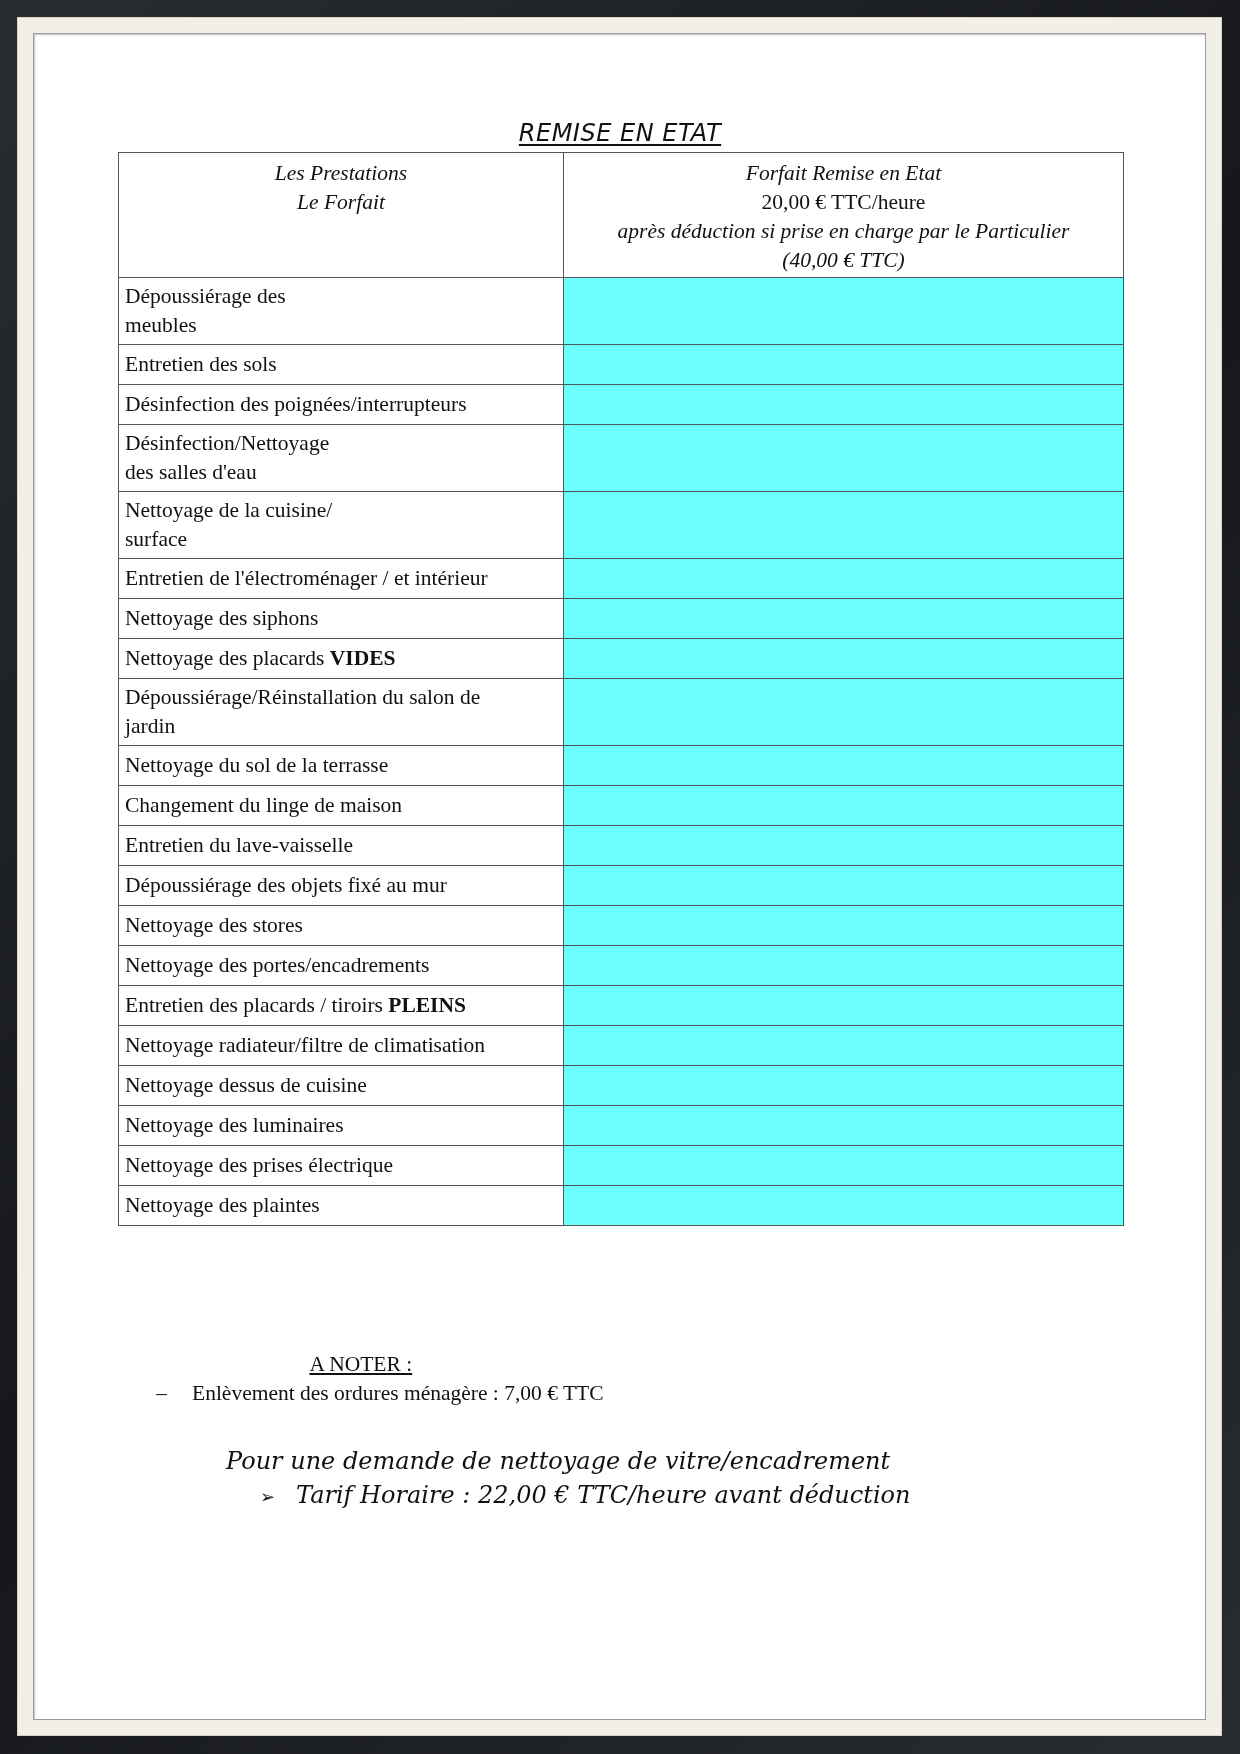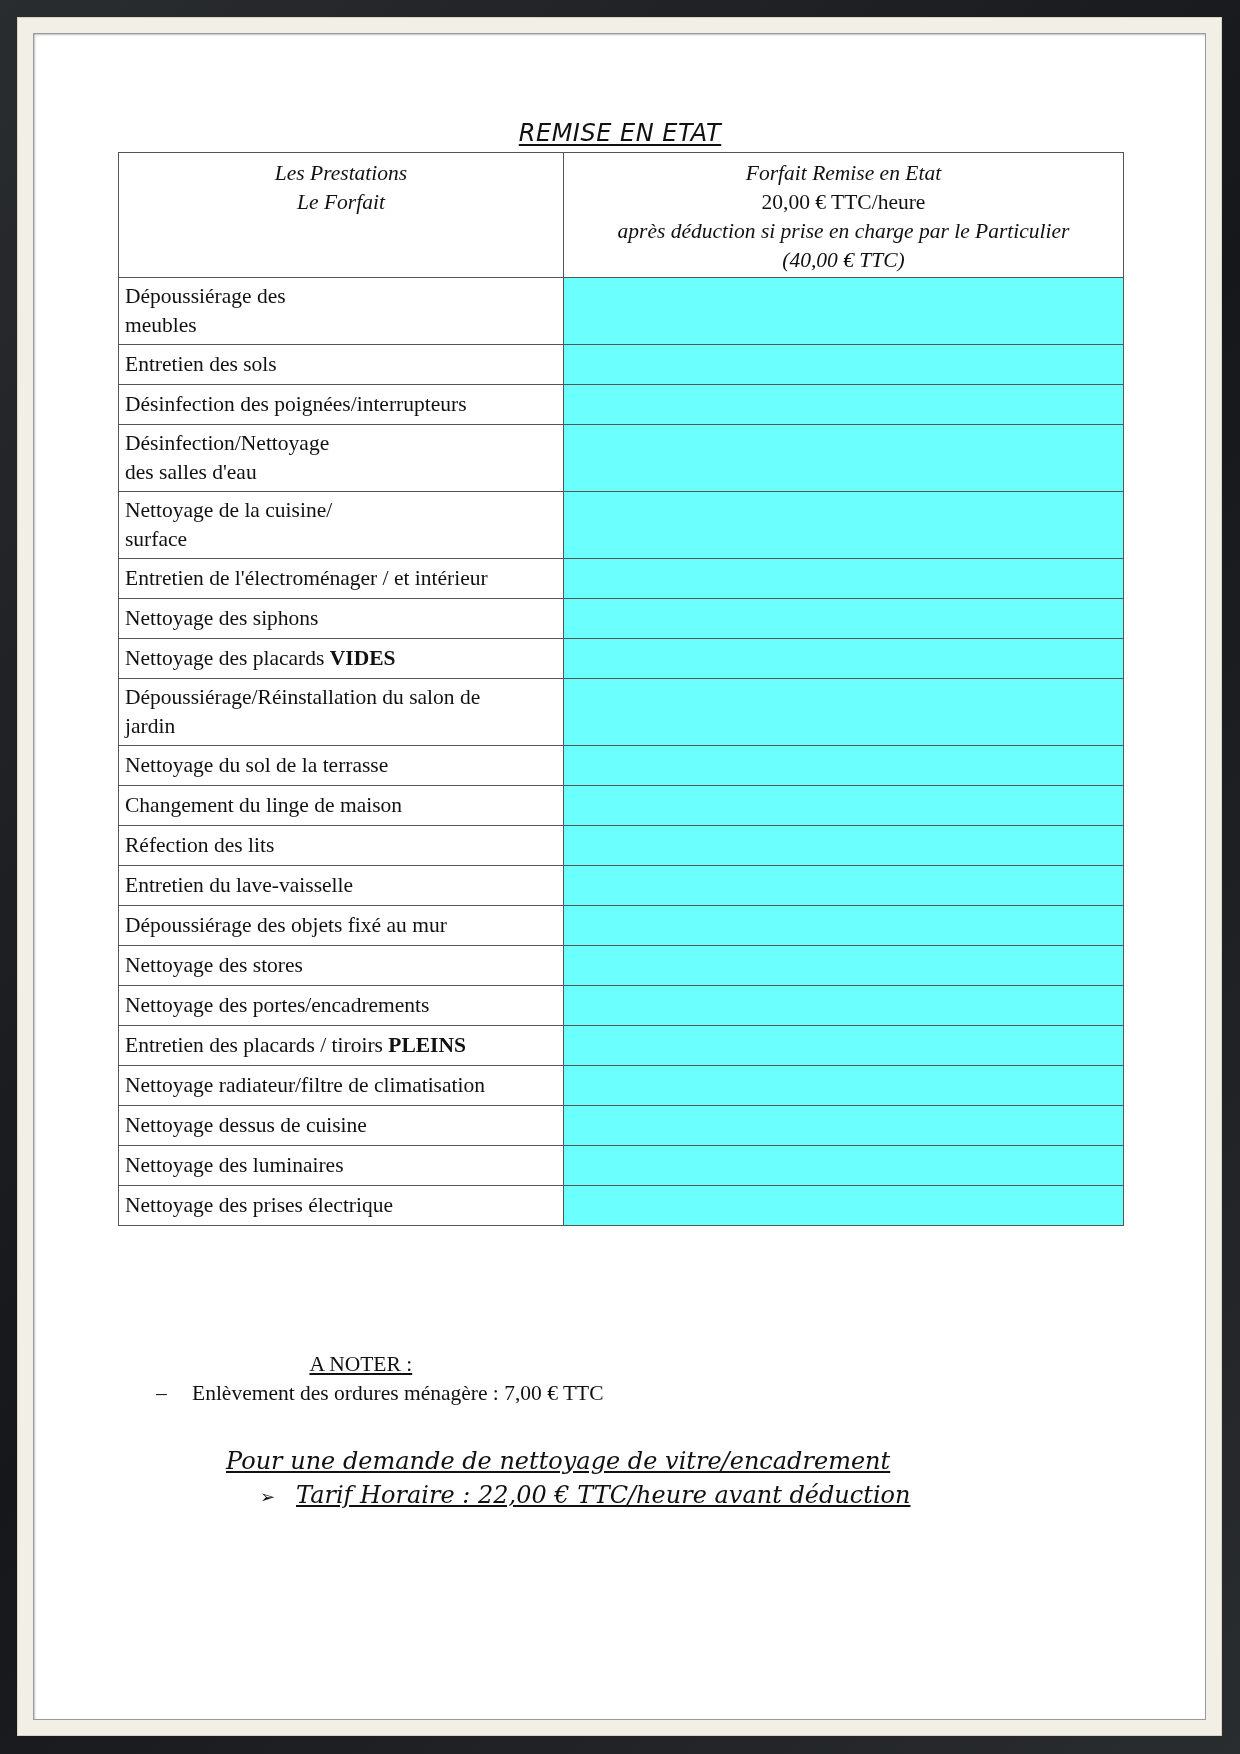--- a/index.html
+++ b/index.html
@@ -58,21 +58,21 @@
     position:absolute; left:118px; top:1350px;
     font-size:21.5px; color:#111; line-height:29px;text-align:center;
   }
   .notes .heading { text-decoration:underline; }
   .notes .item { padding-left:38px; position:relative; }
   .notes .item .dash { position:absolute; left:38px; }
   .notes .item .text { margin-left:36px; }
   .script {
     position:absolute; left:0; right:0; top:1444px;
     font-family:"DejaVu Serif", serif; font-style:italic;
-    font-size:24px; color:#111; line-height:34px;text-decoration:underline;
+    font-size:24px; color:#111; line-height:34px;
   }
   .script .line1 { padding-left:226px; }
   .script .line2 { padding-left:260px; }
   .script .arrow { display:inline-block; width:36px; font-style:normal; font-size:18px; }
 </style>
 </head>
 <body>
 
 <div class="frame-outer"></div>
 <div class="mat"></div>
@@ -136,24 +136,20 @@
       </tr>
       <tr>
         <td class="label"><span>Nettoyage du sol de la terrasse</span></td>
         <td class="cell"></td>
       </tr>
       <tr>
         <td class="label"><span>Changement du linge de maison</span></td>
         <td class="cell"></td>
       </tr>
       <tr>
-        <td class="label"><span>Réfection des lits</span></td>
-        <td class="cell"></td>
-      </tr>
-      <tr>
         <td class="label"><span>Entretien du lave-vaisselle</span></td>
         <td class="cell"></td>
       </tr>
       <tr>
         <td class="label"><span>Dépoussiérage des objets fixé au mur</span></td>
         <td class="cell"></td>
       </tr>
       <tr>
         <td class="label"><span>Nettoyage des stores</span></td>
         <td class="cell"></td>
@@ -173,20 +169,24 @@
       <tr>
         <td class="label"><span>Nettoyage dessus de cuisine</span></td>
         <td class="cell"></td>
       </tr>
       <tr>
         <td class="label"><span>Nettoyage des luminaires</span></td>
         <td class="cell"></td>
       </tr>
       <tr>
         <td class="label"><span>Nettoyage des prises électrique</span></td>
+        <td class="cell"></td>
+      </tr>
+      <tr>
+        <td class="label"><span>Nettoyage des plaintes</span></td>
         <td class="cell"></td>
       </tr>
     </tbody>
 </table>
 
 <div class="notes">
   <div class="heading">A NOTER :</div>
   <div class="item">
     <span class="dash">–</span>
     <span class="text">Enlèvement des ordures ménagère : 7,00 € TTC</span>

